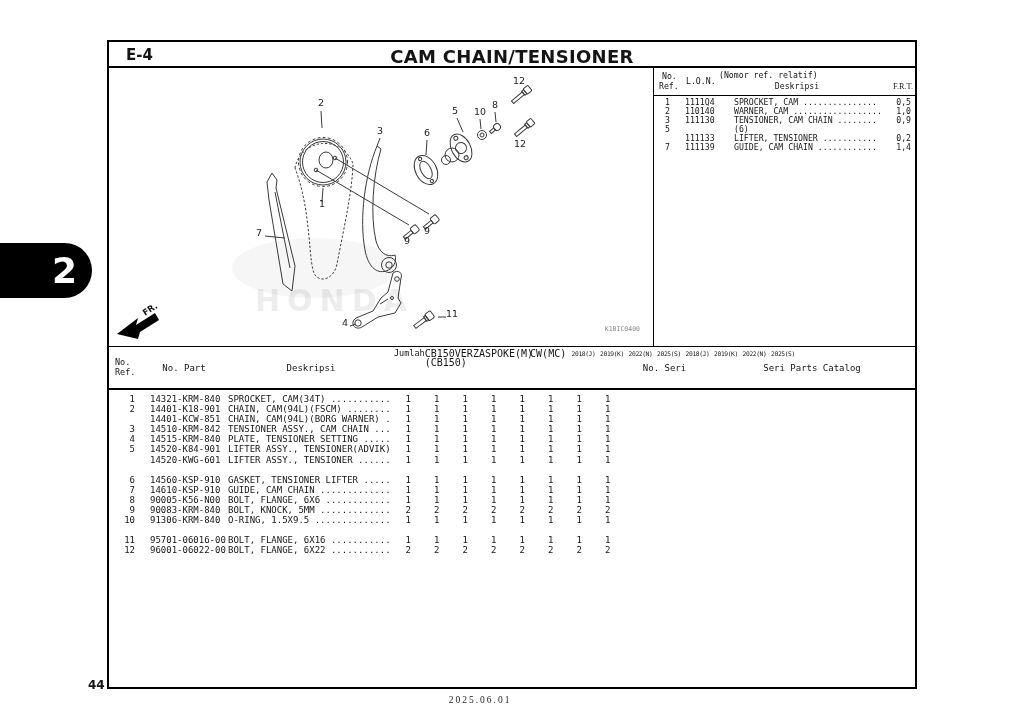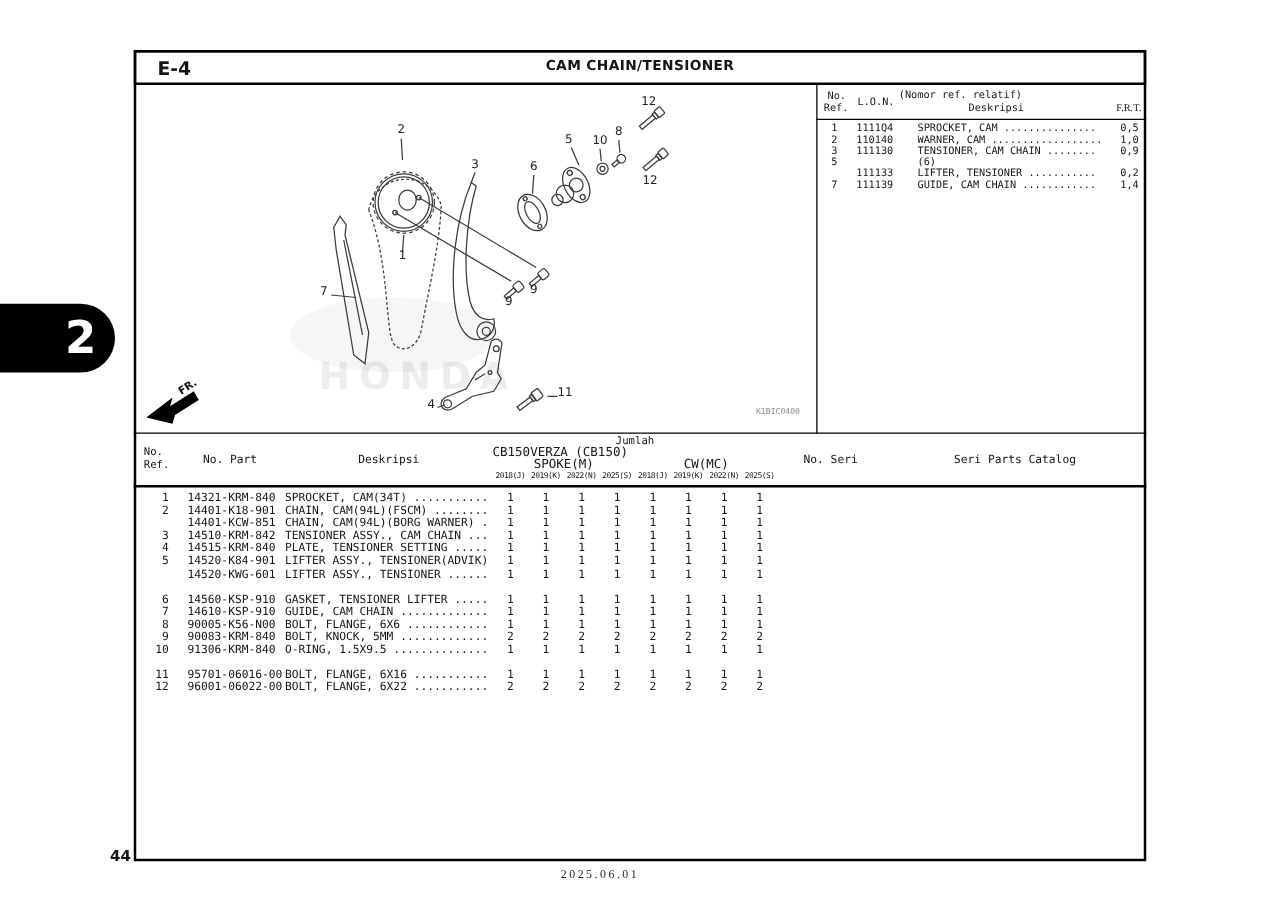--- a/index.html
+++ b/index.html
@@ -17,21 +17,21 @@
 
   
   #frame{position:absolute;left:107px;top:40px;width:810px;height:649px;
     border:2px solid #000;box-sizing:border-box;}
 
   
   #titlebar{position:absolute;left:107px;top:40px;width:810px;height:28px;
     border:2px solid #000;box-sizing:border-box;padding-left:19px;}
   #code-label{position:absolute;left:17px;top:4px;font-weight:bold;font-size:15px;}
   #page-title{position:absolute;left:0;right:0;top:4px;text-align:center;font-weight:bold;
-    font-size:11px;letter-spacing:.3px;}
+    font-size:18px;letter-spacing:.3px;}
 
   
   #upper-divider{position:absolute;left:653px;top:68px;width:0;height:279px;border-left:1px solid #000;}
   #upper-bottom{position:absolute;left:107px;top:346px;width:810px;height:0;border-top:1px solid #000;}
 
   
   #diagram{position:absolute;left:109px;top:70px;width:542px;height:275px;}
   #diagram .ln path,#diagram .ln circle,#diagram .ln ellipse,#diagram .ln rect,#diagram .ln line{
     fill:none;stroke:#3a3a3a;stroke-width:1;}
   #diagram .fillw{fill:#fff;}
@@ -61,21 +61,21 @@
   .c-desc{flex:1;overflow:hidden;}
   .c-frt{width:29px;flex:none;text-align:right;padding-right:3px;box-sizing:border-box;}
 
   
   #parts-head{position:absolute;left:107px;top:347px;width:810px;height:43px;box-sizing:border-box;
     border-bottom:2px solid #000;display:flex;
     font-family:"DejaVu Sans Mono",monospace;}
   .h-ref{width:33px;flex:none;align-self:center;font-size:8.5px;line-height:9.5px;padding-left:8px;box-sizing:border-box;}
   .h-part{width:88px;flex:none;align-self:center;font-size:9px;text-align:center;}
   .h-desc{width:166px;flex:none;align-self:center;font-size:9px;text-align:center;}
-  .h-jumlah{width:228px;flex:none;display:flex;flex-direction:column;padding-top:2px;box-sizing:border-box;}
+  .h-jumlah{width:228px;flex:none;display:flex;padding-top:2px;box-sizing:border-box;}
   .h-jumlah .l1{font-size:8.5px;text-align:center;line-height:9px;}
   .h-jumlah .l2{font-size:10px;text-align:left;line-height:9px;}
   .h-jumlah .l3{display:flex;font-size:10px;line-height:9px;}
   .h-jumlah .l3 span{width:50%;text-align:center;}
   .h-years{display:flex;line-height:9px;}
   .h-years span{width:28.5px;flex:none;font-size:6.3px;letter-spacing:-0.4px;text-align:center;overflow:visible;white-space:nowrap;}
   .h-seri{width:85px;flex:none;align-self:center;font-size:9px;text-align:center;}
   .h-kode{flex:1;align-self:center;font-size:9px;text-align:center;}
 
   

